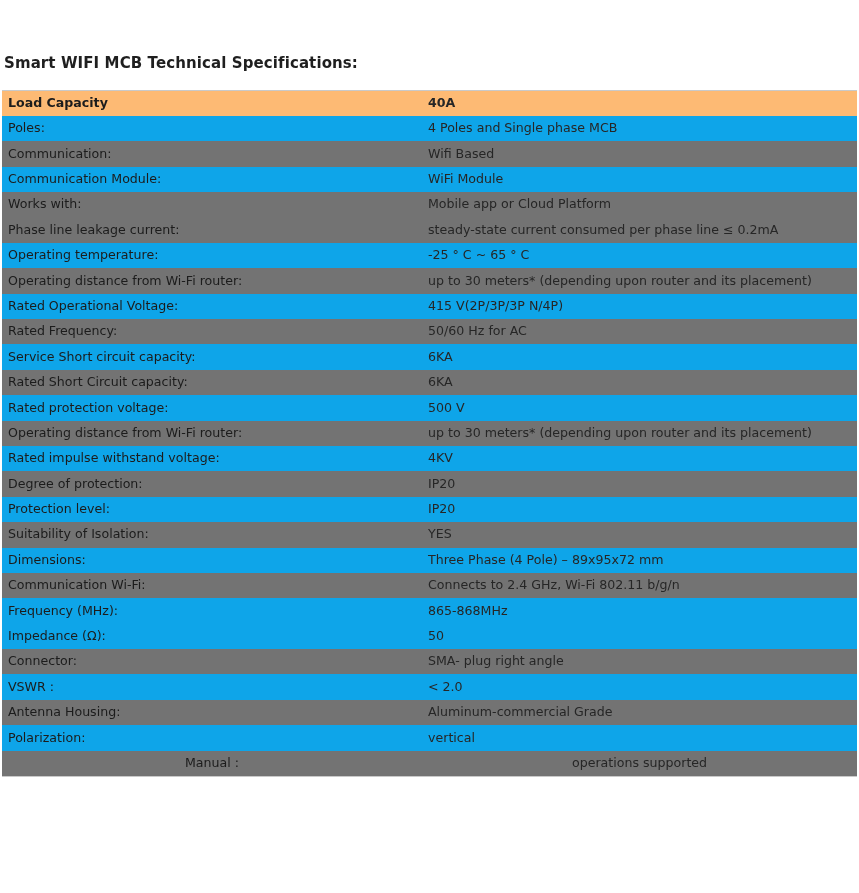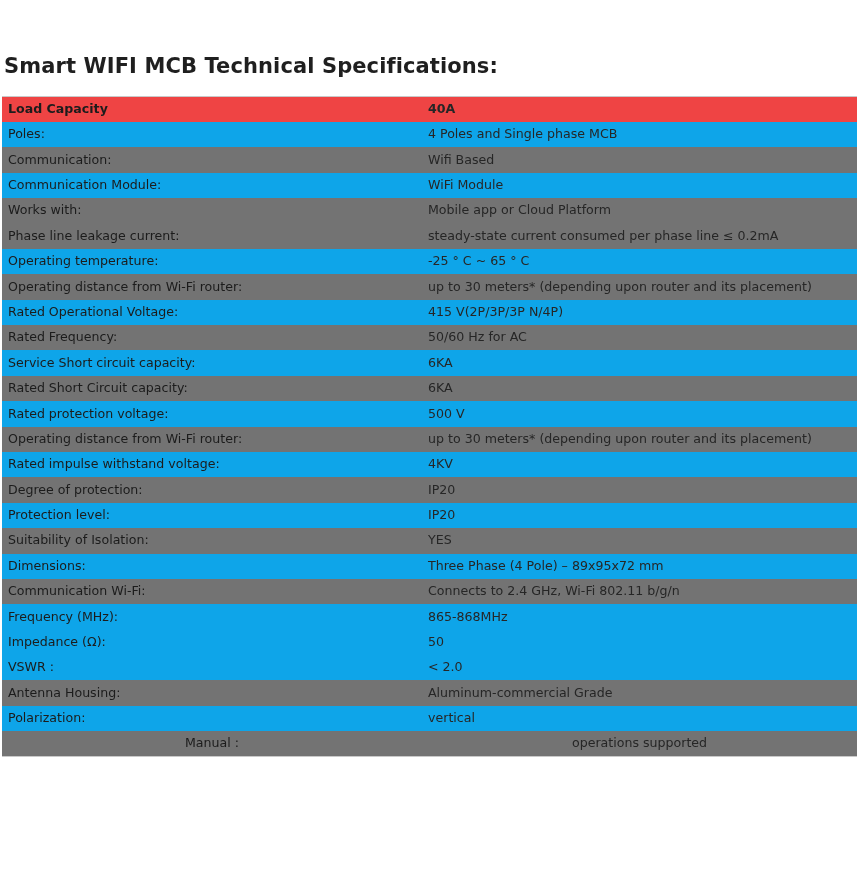--- a/index.html
+++ b/index.html
@@ -14,21 +14,21 @@
     font-family: "DejaVu Sans", "Liberation Sans", sans-serif;
     color: #2a2a2a;
     -webkit-font-smoothing: antialiased;
   }
   .page {
     width: 859px;
     padding: 0;
     position: relative;
   }
   .doc-title {
-    font-size: 21px;
+    font-size: 15px;
     font-weight: bold;
     color: #1f1f1f;
     margin: 0;
     padding: 54px 0 0 4px;
     letter-spacing: 0.1px;
   }
   .spec-table {
     width: 855px;
     margin: 18px 0 0 2px;
     border-collapse: collapse;
@@ -42,21 +42,21 @@
     padding: 3px 6px 4px 6px;
     vertical-align: middle;
     line-height: 1.25;
     border: none;
     color: #262626;
     white-space: nowrap;
     overflow: hidden;
   }
   .spec-table tr.odd td { background: #737373; }
   .spec-table tr.even td { background: #0ea5e9; }
-  .spec-table tr.first td { background: #ef4444; }
+  .spec-table tr.first td { background: #fdba74; }
   .spec-table td.label { color: #1c1c1c; }
   .spec-table tr.first td.label { font-weight: bold; }
   .spec-table tr.first td.value { font-weight: bold; }
   .spec-table td.value { color: #262626; }
   .table-top-rule {
     border-top: 1px solid #c9c9c9;
   }
   .table-bottom-rule {
     border-bottom: 1px solid #c9c9c9;
     text-align: center;
@@ -156,20 +156,24 @@
           <td class="value">Connects to 2.4 GHz, Wi-Fi 802.11 b/g/n</td>
         </tr>
         <tr class="even">
           <td class="label"> Frequency (MHz):</td>
           <td class="value">865-868MHz</td>
         </tr>
         <tr class="even">
           <td class="label"> Impedance (Ω):</td>
           <td class="value">50</td>
         </tr>
+        <tr class="odd">
+          <td class="label">Connector:</td>
+          <td class="value">SMA- plug right angle</td>
+        </tr>
         <tr class="even">
           <td class="label">VSWR :</td>
           <td class="value">&lt; 2.0</td>
         </tr>
         <tr class="odd">
           <td class="label">Antenna Housing:</td>
           <td class="value">Aluminum-commercial Grade</td>
         </tr>
         <tr class="even">
           <td class="label">Polarization:</td>

